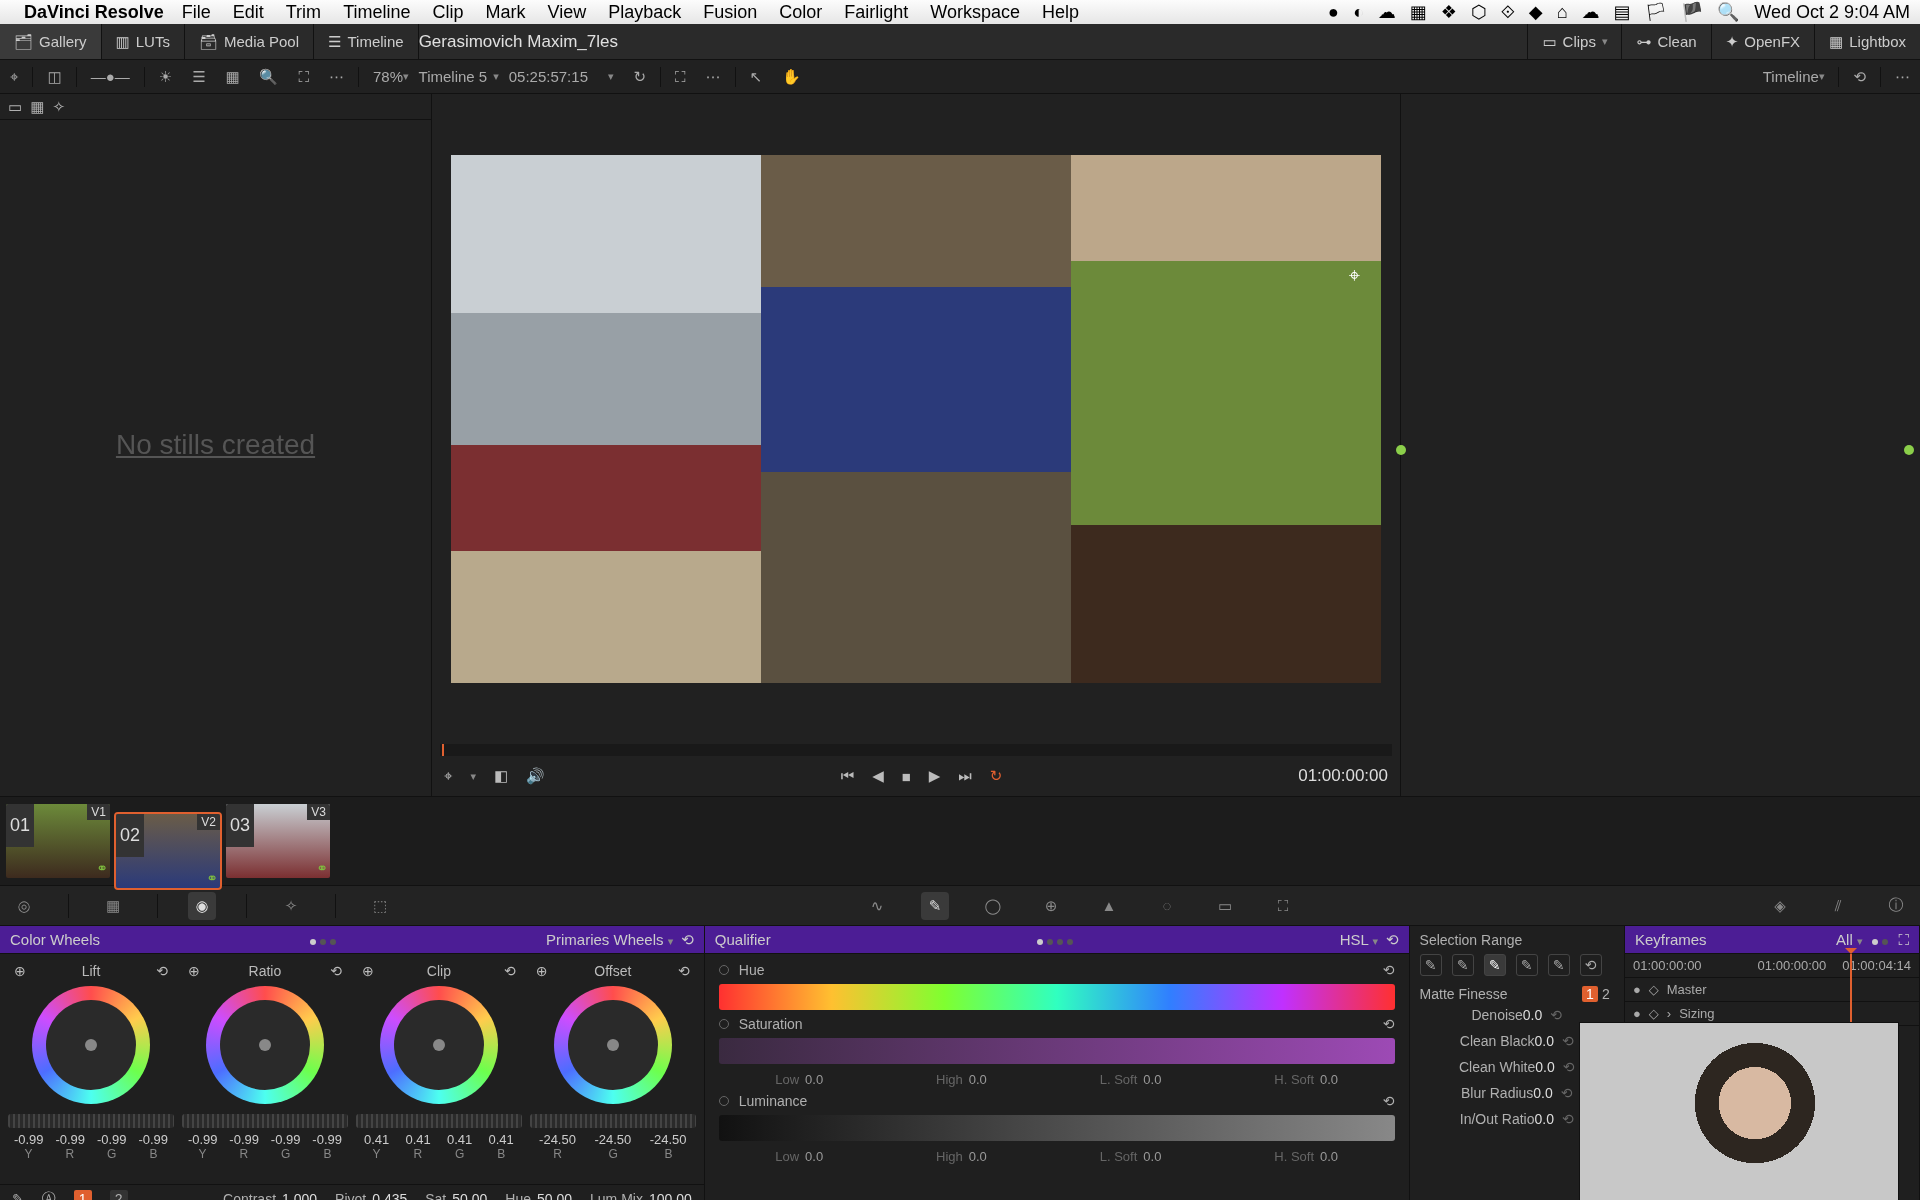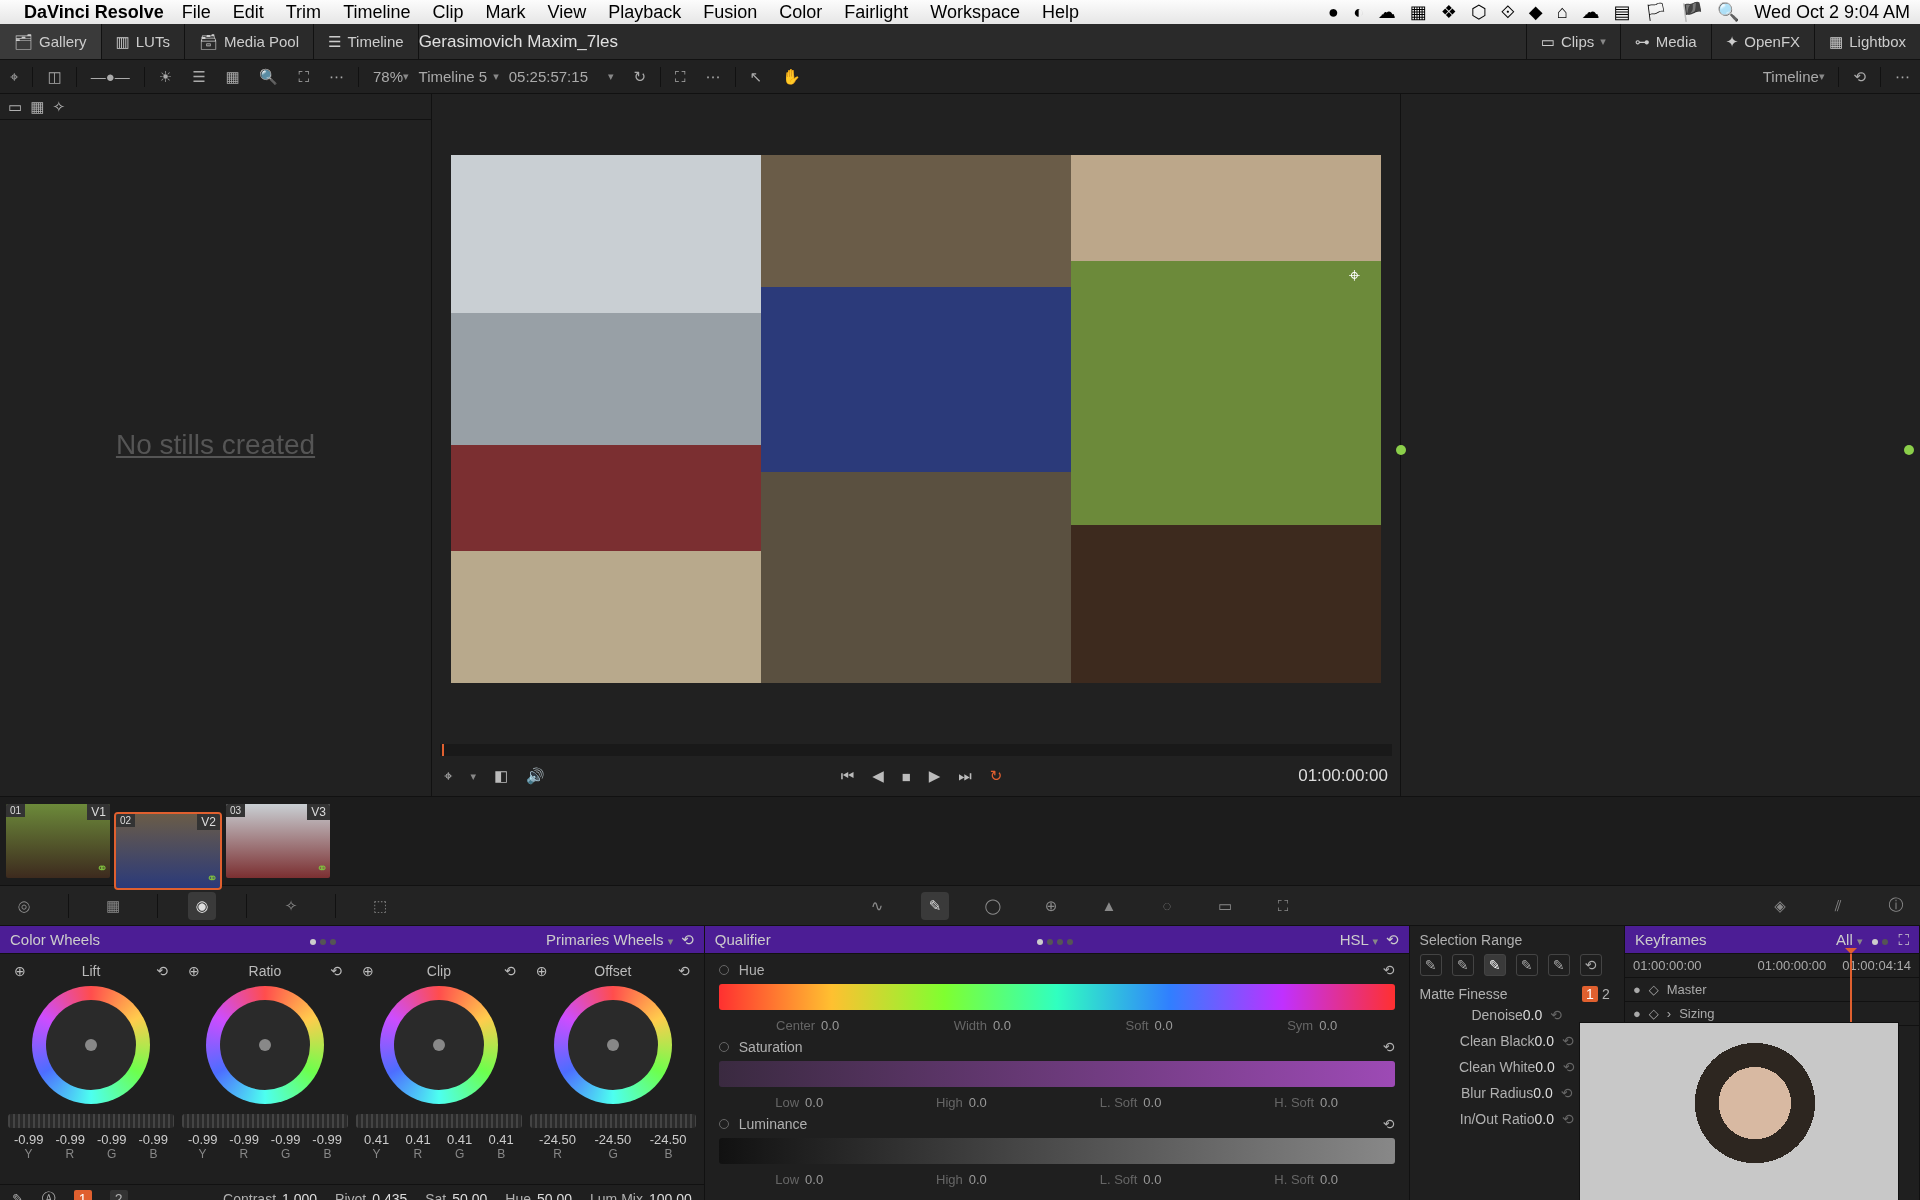--- a/index.html
+++ b/index.html
@@ -48,21 +48,21 @@
 .transport { height:40px; display:flex; align-items:center; gap:18px; padding:0 12px; }
 .transport .spacer { flex:1; }
 .transport .tc { font-variant-numeric: tabular-nums; color:#ddd; font-size:17px; }
 .transport .ticon { color:#bbb; cursor:pointer; }
 .transport .loop { color:#e06030; }
 .nodes-pane { width:520px; background:#212121; border-left:1px solid #111; position:relative; }
 
 
 .clipstrip { height: 90px; background:#1c1c1c; border-top:1px solid #111; border-bottom:1px solid #111; display:flex; align-items:center; padding:4px 6px; gap:6px; }
 .clip { width:104px; height:74px; position:relative; border-radius:2px; overflow:hidden; }
-.clip .badge { position:absolute; top:0; left:0; background:#333; color:#ddd; font-size:10px; padding:1px 4px; }
+.clip .badge { position:absolute; top:0; left:0; background:#333; color:#ddd; font-size:18px; padding:11px 4px; }
 .clip .track { position:absolute; top:0; right:0; background:#333; color:#ddd; font-size:12px; padding:1px 4px; }
 .clip .link { position:absolute; bottom:2px; right:2px; color:#7fbf3f; font-size:14px; }
 .clip.selected { outline:2px solid #e0602f;margin-top:20px; }
 .clip-thumb { width:100%; height:100%; }
 .ct1 { background: linear-gradient(#6c8a3a,#3d2a1e); }
 .ct2 { background: linear-gradient(#6a5c48,#2b3a7a); }
 .ct3 { background: linear-gradient(#c9cfd3,#7b2f31); }
 
 
 .palettebar { height:40px; background:#232323; border-bottom:1px solid #111; display:flex; align-items:center; padding:0 10px; gap:30px; }
@@ -187,21 +187,21 @@
     </div>
   <div class="title">Gerasimovich Maxim_7les</div>
   <div class="right">
     <div class="tbtn">
         <span>▭</span>
         <span>Clips</span>
         <span class="chev">▾</span>
       </div>
     <div class="tbtn">
         <span>⊶</span>
-        <span>Media</span>
+        <span>Clean</span>
       </div>
     <div class="tbtn">
         <span>✦</span>
         <span>OpenFX</span>
       </div>
     <div class="tbtn">
         <span>▦</span>
         <span>Lightbox</span>
       </div>
   </div>
@@ -483,26 +483,20 @@
       <span>⟲</span>
     </div>
     <div class="qual-body">
       <div class="qrow-head">
           <span class="dot"></span>
           <span>Hue</span>
           <span style="flex:1"></span>
           <span>⟲</span>
         </div>
       <div class="qstrip huebar"></div>
-      <div class="qparams" id="hue-params">
-          <span>Center<b>0.0</b></span>
-          <span>Width<b>0.0</b></span>
-          <span>Soft<b>0.0</b></span>
-          <span>Sym<b>0.0</b></span>
-        </div>
 
       <div class="qrow-head">
           <span class="dot"></span>
           <span>Saturation</span>
           <span style="flex:1"></span>
           <span>⟲</span>
         </div>
       <div class="qstrip satbar"></div>
       <div class="qparams" id="sat-params">
           <span>Low<b>0.0</b></span>

